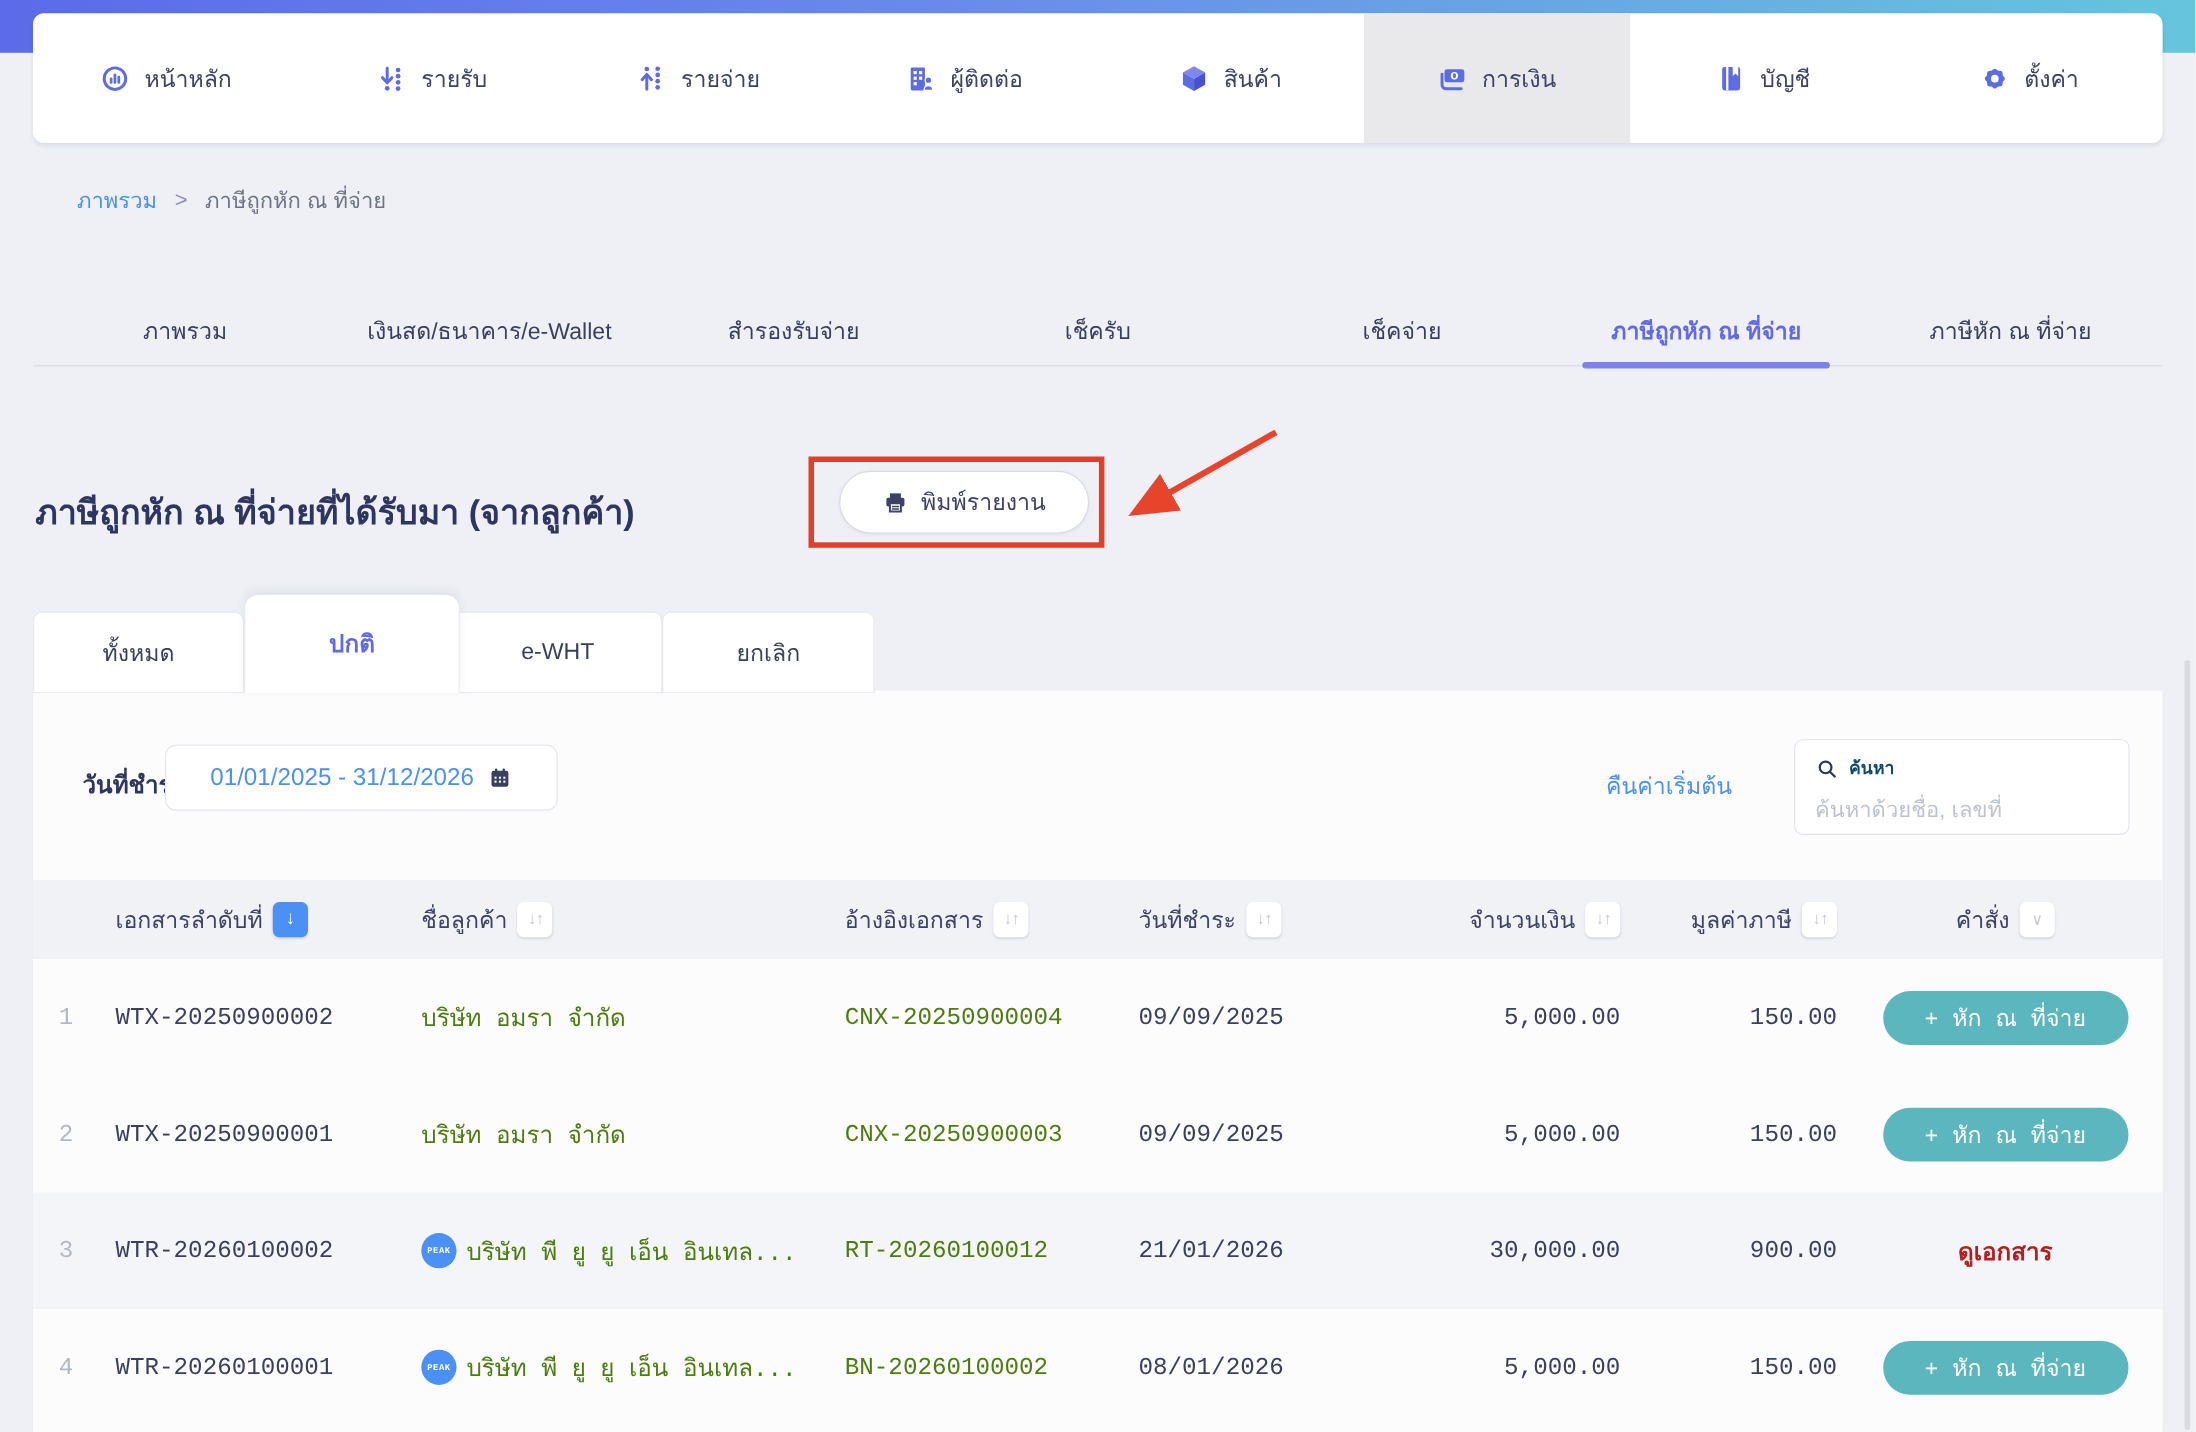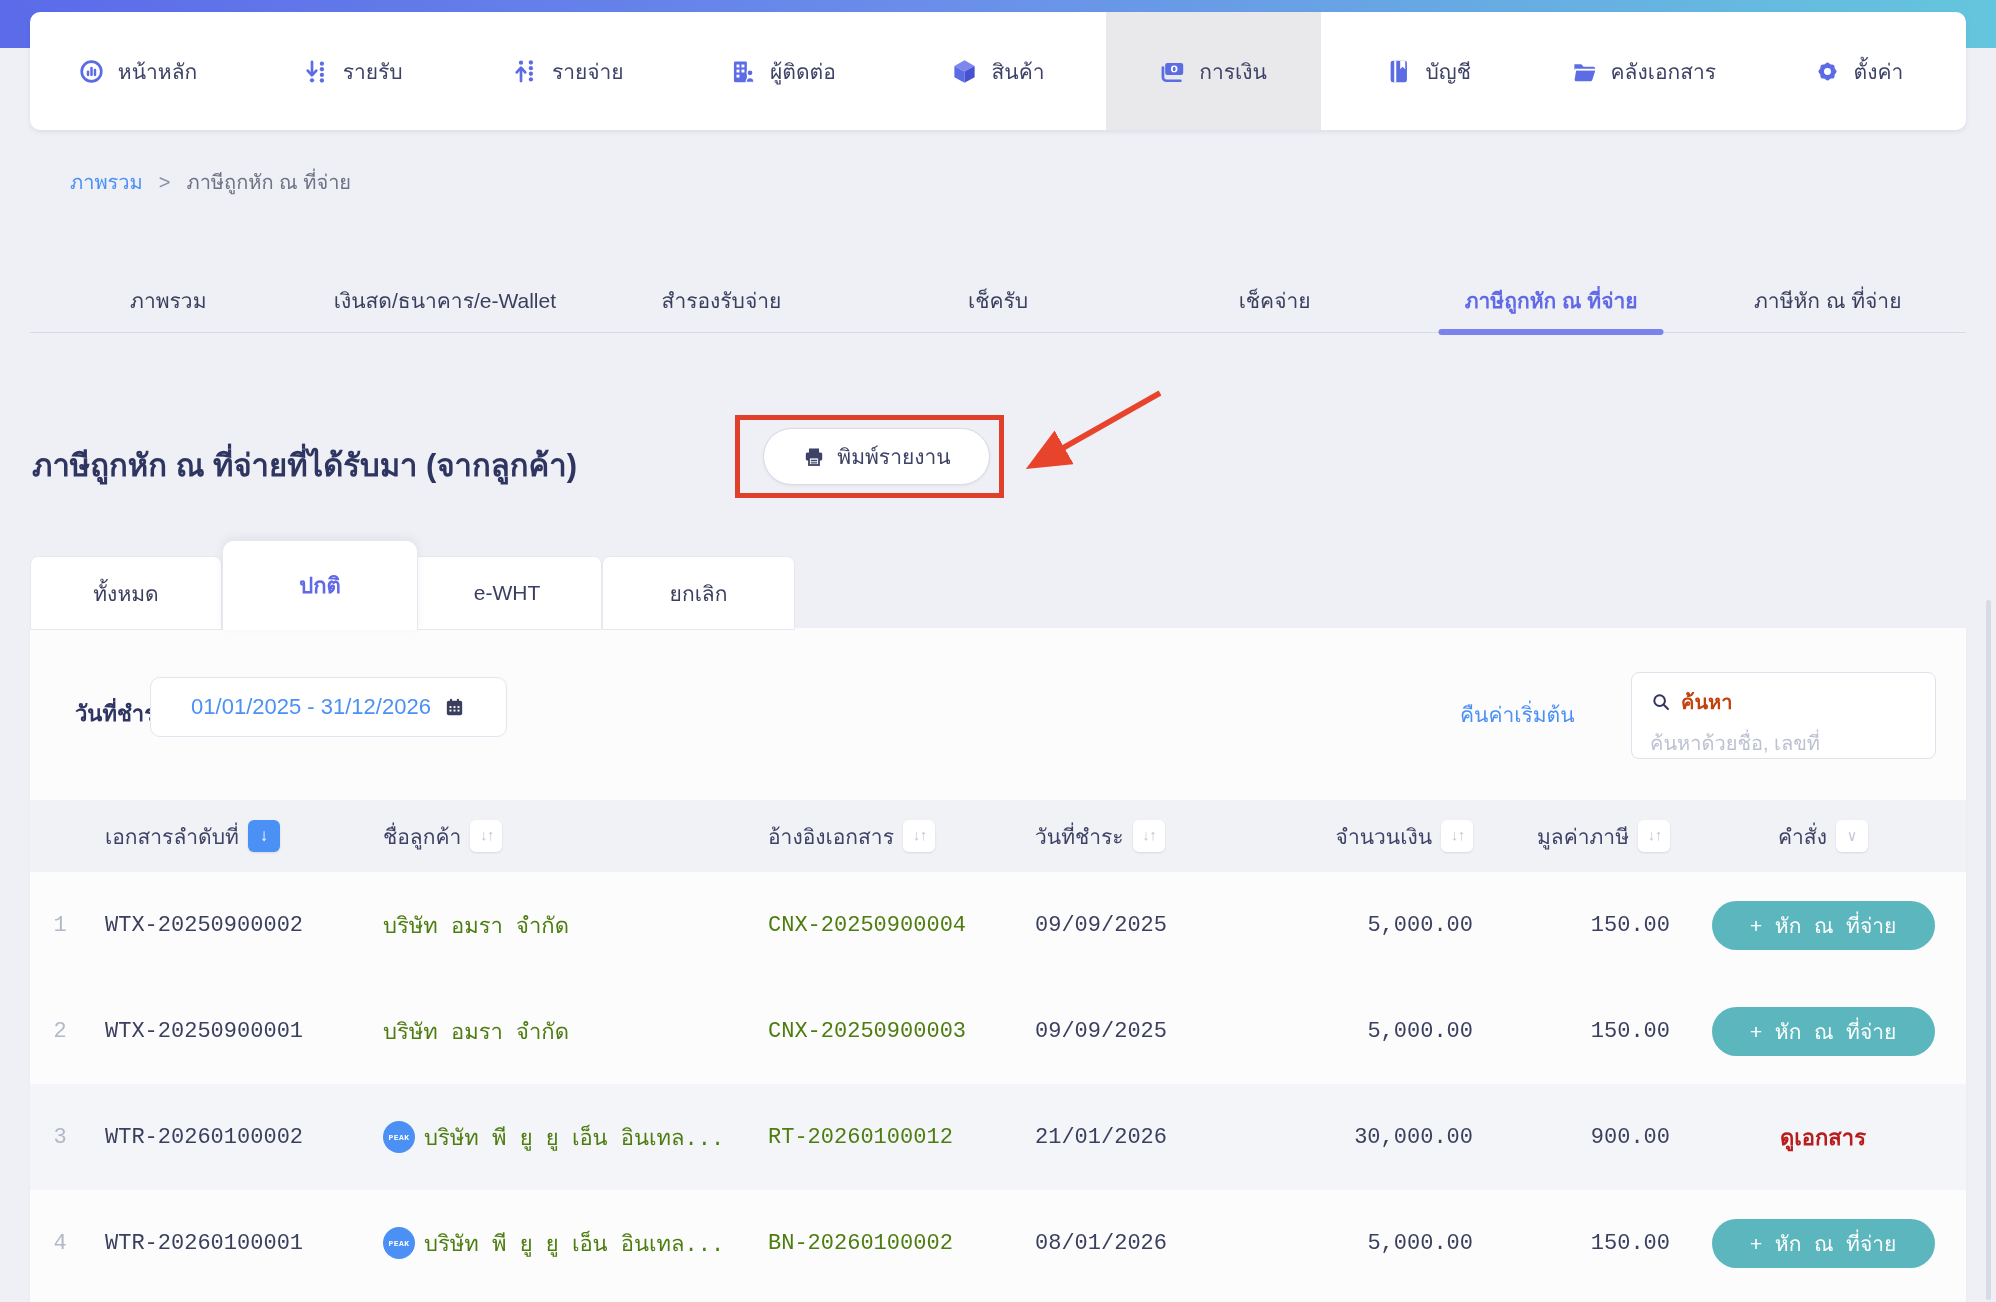--- a/index.html
+++ b/index.html
@@ -67,21 +67,21 @@
 
   
   .filter-label { position:absolute; left:45px; top:68px; font-size:22px; font-weight:bold; color:#2f3561; }
   .date-input { position:absolute; left:120px; top:49px; width:357px; height:60px;
     border:1px solid #e2e5ef; border-radius:10px; background:#fff;
     display:flex; align-items:center; justify-content:center; gap:12px;
     font-size:22px; color:#4a90f5; cursor:pointer; }
   .reset-link { position:absolute; left:1430px; top:70px; font-size:21px; color:#4a90f5; cursor:pointer; }
   .search-box { position:absolute; left:1601px; top:44px; width:305px; height:87px;
     border:1px solid #dfe2ec; border-radius:8px; background:#fff; padding:13px 18px; cursor:text; }
-  .search-top { display:flex; align-items:center; gap:9px; font-size:20px; font-weight:bold; color:#c2410c; }
+  .search-top { display:flex; align-items:center; gap:9px; font-size:16px; font-weight:bold; color:#0c4a6e; }
   .search-ph { margin-top:9px; font-size:20px; color:#bcc2d2; }
 
   
   .table { position:absolute; left:0; top:172px; width:1936px; }
   .trow, .thead { display:grid;
     grid-template-columns:60px 270px 400px 260px 190px 270px 200px 286px;
     align-items:center;font-family:Liberation Mono, monospace; }
   .thead { height:72px; background:#f1f2f6; font-size:21px; color:#3d4266; }
   .trow { height:106px; background:#fcfcfd; font-size:22px; }
   .trow.alt { background:#f4f5f8; }
@@ -181,28 +181,20 @@
   <div class="nav-item">
     <svg class="nav-icon" viewBox="0 0 24 24">
         <rect x="5" y="2.5" width="14.5" height="19" rx="2" fill="#5c6ce4"></rect>
         <rect x="8.2" y="2.5" width="1.8" height="19" fill="#fff"></rect>
         <polygon points="13.5,2.5 18,2.5 18,10 15.7,7.8 13.5,10" fill="#fff"></polygon>
       </svg>
     <span>บัญชี</span>
   </div>
   <div class="nav-item">
     <svg class="nav-icon" viewBox="0 0 24 24">
-        <path d="M3 5.5h6.2l2 2.2H20a1.4 1.4 0 0 1 1.4 1.4v1.4H3z" fill="#5c6ce4"></path>
-        <path d="M4.6 11h17l-2.6 8.3a2 2 0 0 1-1.9 1.4H4.8a1.6 1.6 0 0 1-1.6-1.7z" fill="#5c6ce4"></path>
-        <path d="M3.4 10.2h17.8" stroke="#fff" stroke-width="1.2"></path>
-      </svg>
-    <span>คลังเอกสาร</span>
-  </div>
-  <div class="nav-item">
-    <svg class="nav-icon" viewBox="0 0 24 24">
         <rect x="5.7" y="5.7" width="12.6" height="12.6" rx="2.4" fill="#5c6ce4"></rect>
         <rect x="5.7" y="5.7" width="12.6" height="12.6" rx="2.4" fill="#5c6ce4" transform="rotate(45 12 12)"></rect>
         <circle cx="12" cy="12" r="3.1" fill="#fff"></circle>
       </svg>
     <span>ตั้งค่า</span>
   </div>
 </div>
 
 <div class="breadcrumb">
   <span class="bc-link">ภาพรวม</span>

